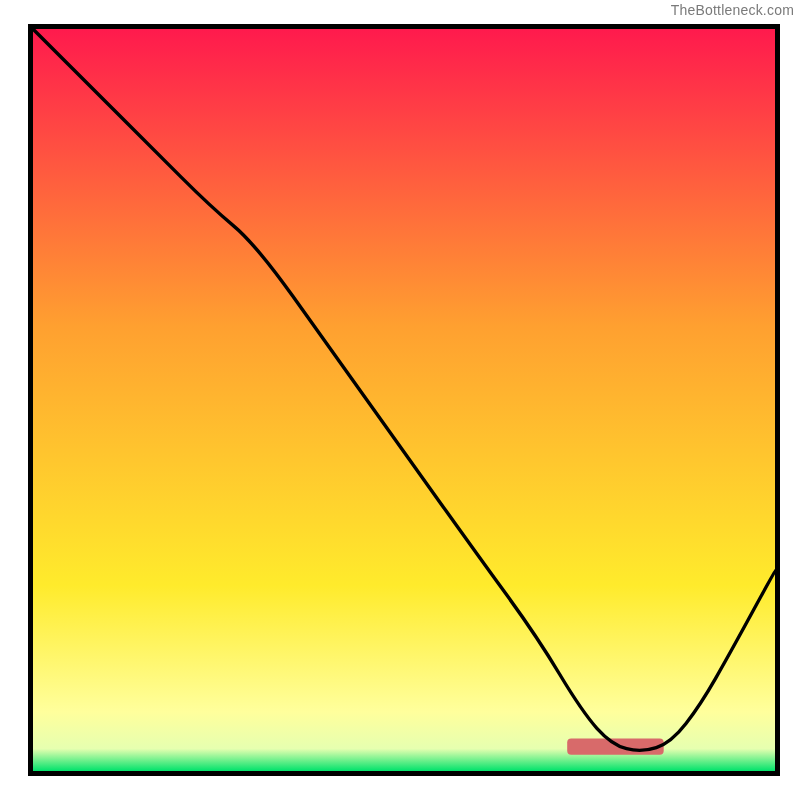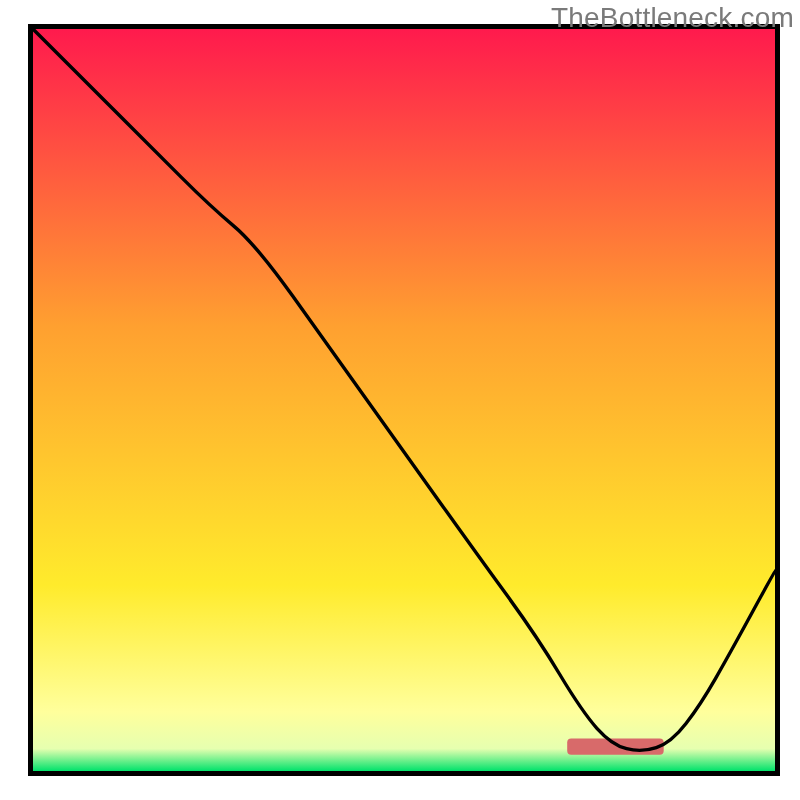--- a/index.html
+++ b/index.html
@@ -15,21 +15,21 @@
     position: relative;
     width: 800px;
     height: 800px;
     box-sizing: border-box;
   }
   .watermark {
     position: absolute;
     top: 2px;
     right: 6px;
     color: #7a7a7a;
-    font-size: 28px;
+    font-size: 14px;
     font-weight: 500;
     letter-spacing: 0.2px;
     z-index: 20;
   }
   .plot-wrap {
     position: absolute;
     left: 28px;
     top: 24px;
     width: 752px;
     height: 752px;

